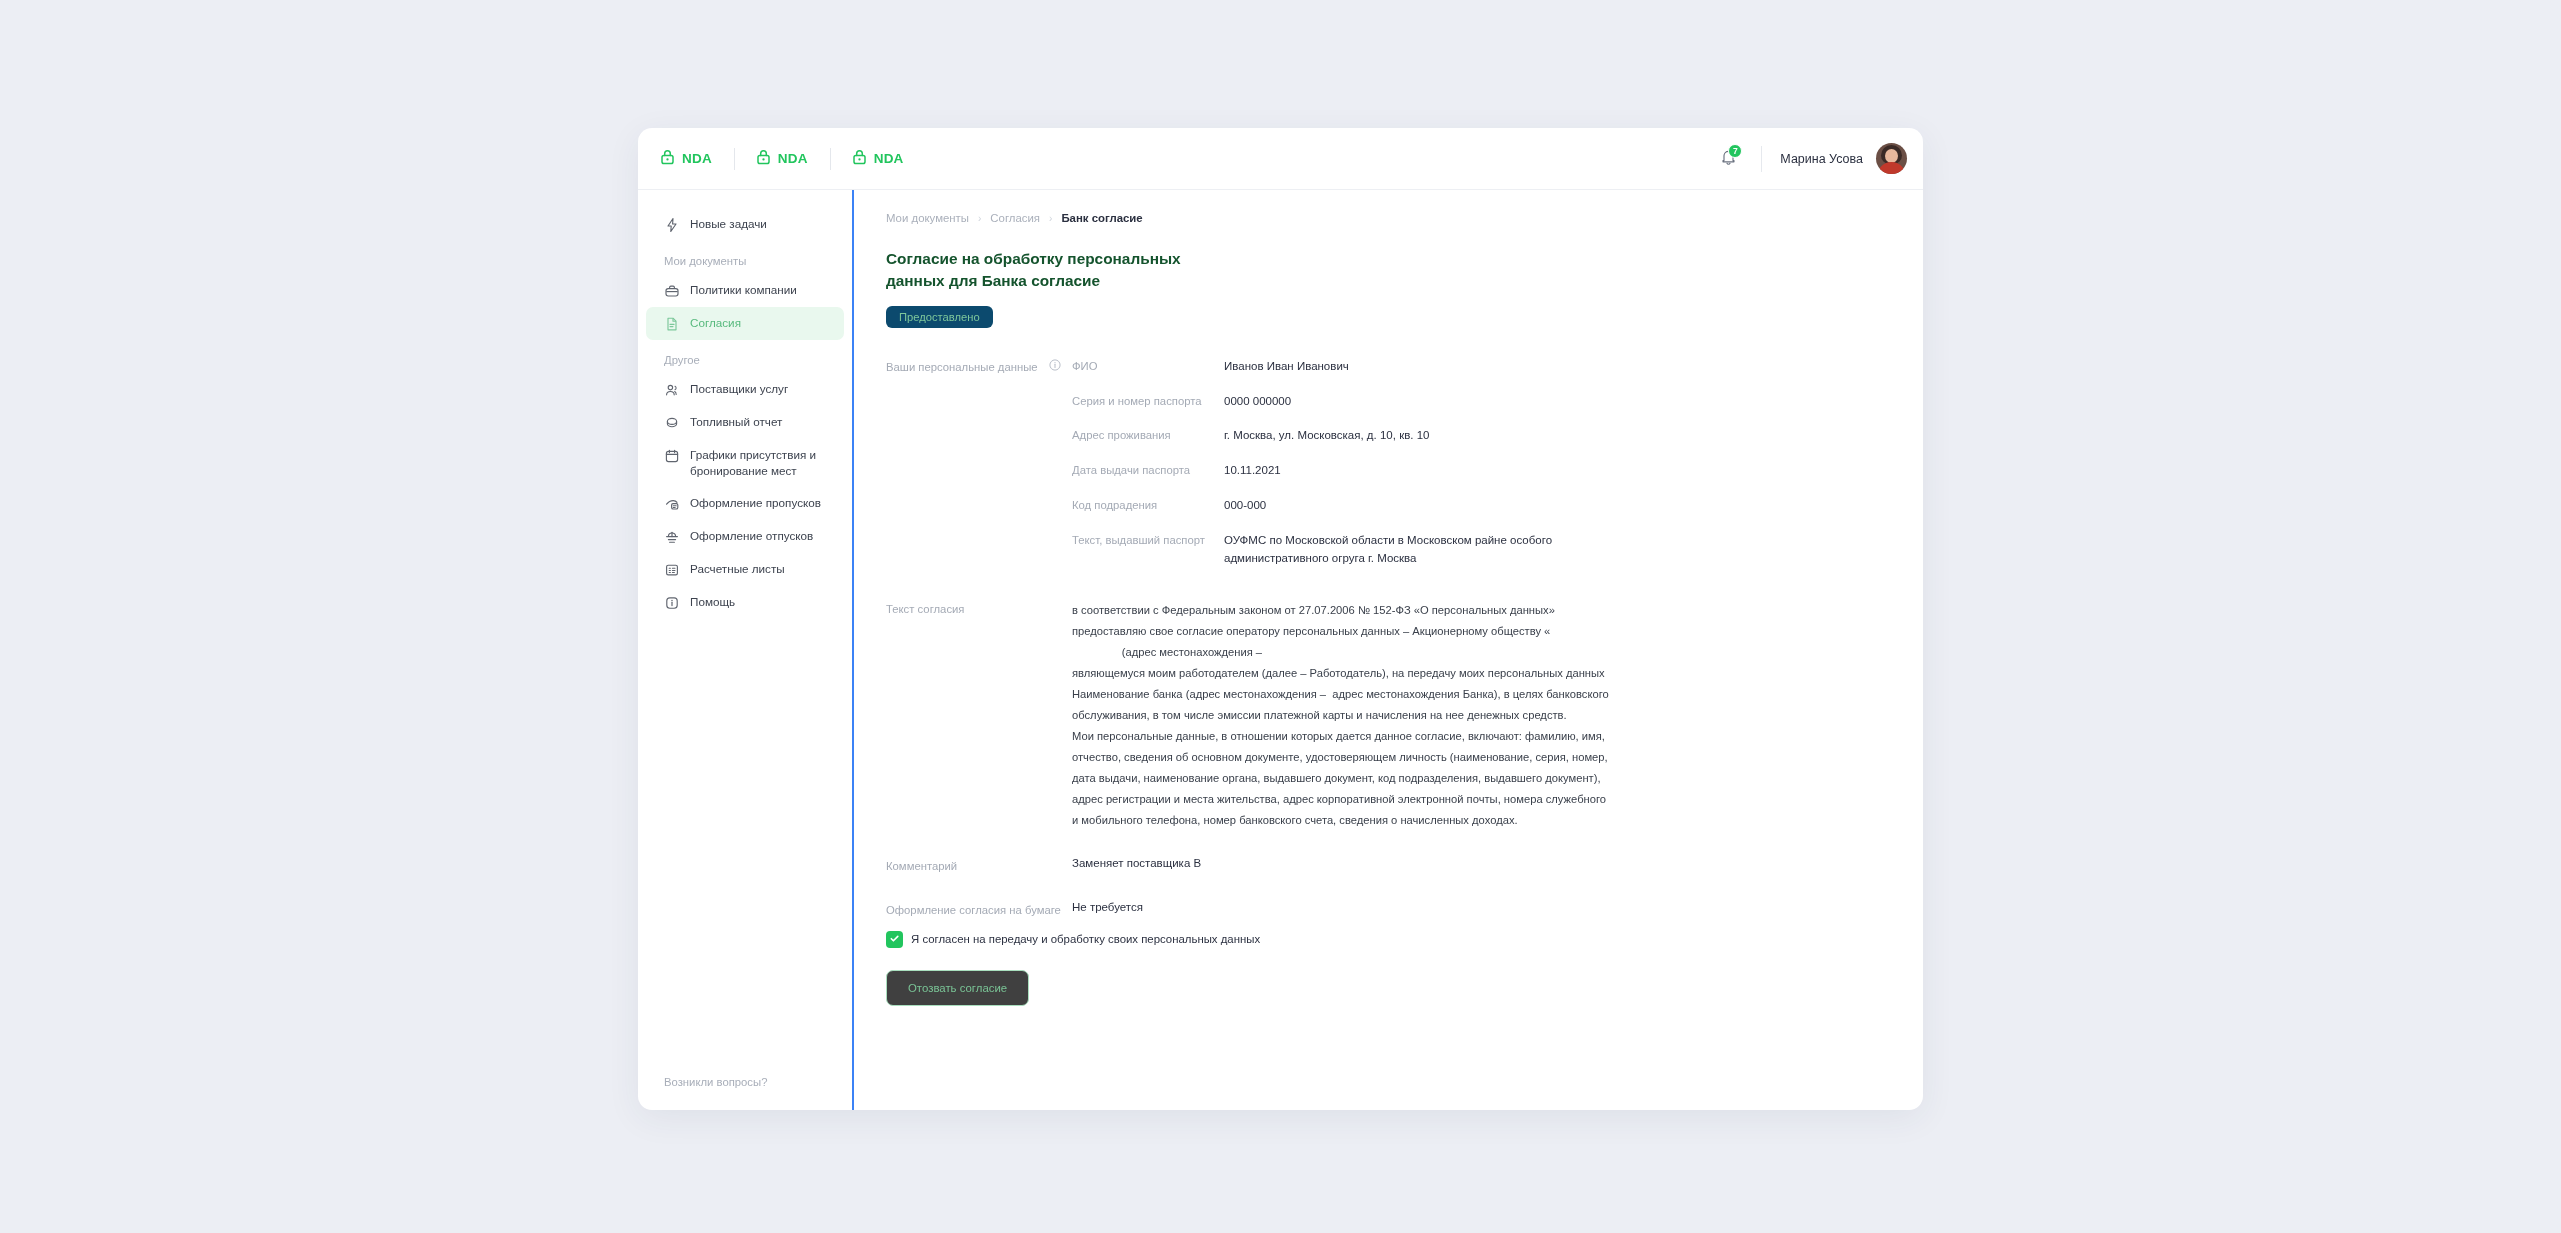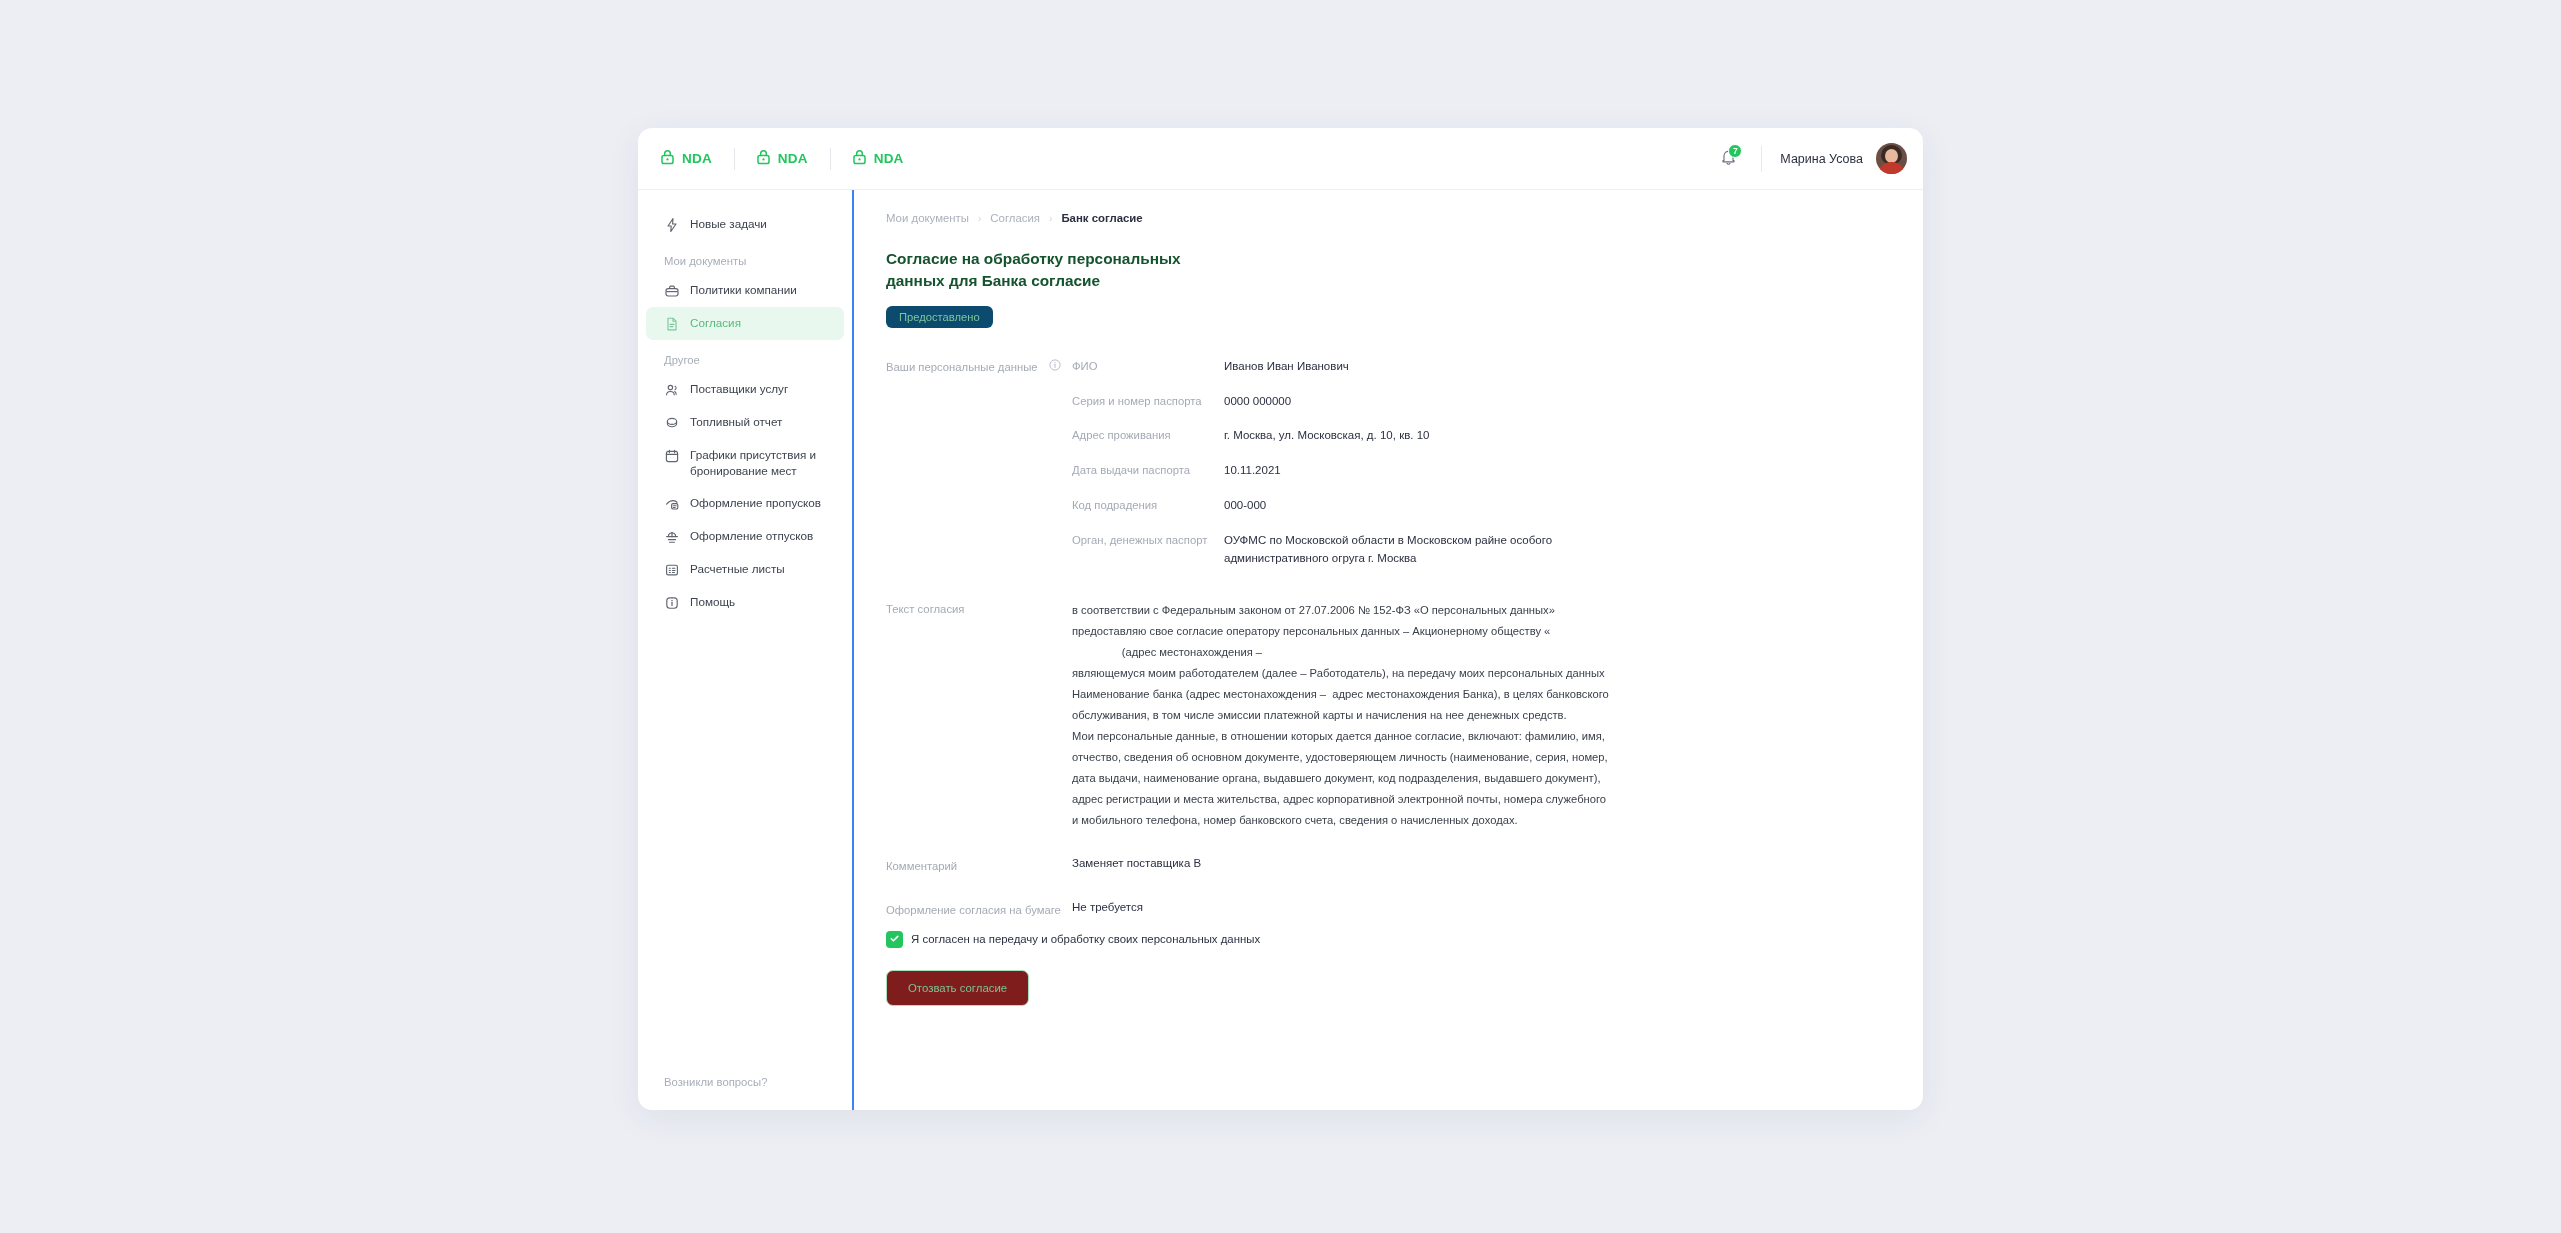--- a/index.html
+++ b/index.html
@@ -289,21 +289,21 @@
   }
   .check-label {
     font-size: 11.4px;
     color: #2b3040;
   }
 
   .btn-outline {
     display: inline-block;
     border: 1px solid #a9dfbe;
     color: #7ac496;
-    background: #7f1d1d;
+    background: #404040;
     font-size: 11.4px;
     padding: 11px 21px;
     border-radius: 7px;
     cursor: pointer;
     font-family: inherit;
   }
 </style>
 </head>
 <body>
 
@@ -541,21 +541,21 @@
             <div class="pd-key">Дата выдачи паспорта</div>
             <div class="pd-val">10.11.2021</div>
           </div>
 
           <div class="pd-row">
             <div class="pd-key">Код подрадения</div>
             <div class="pd-val">000-000</div>
           </div>
 
           <div class="pd-row">
-            <div class="pd-key">Орган, денежных паспорт</div>
+            <div class="pd-key">Текст, выдавший паспорт</div>
             <div class="pd-val" style="max-width:330px">ОУФМС по Московской области в Московском райне  особого административного огруга г. Москва</div>
           </div>
 
         </div>
       </div>
 
       <div class="section-gap"></div>
 
       
       <div class="row row-tall">

